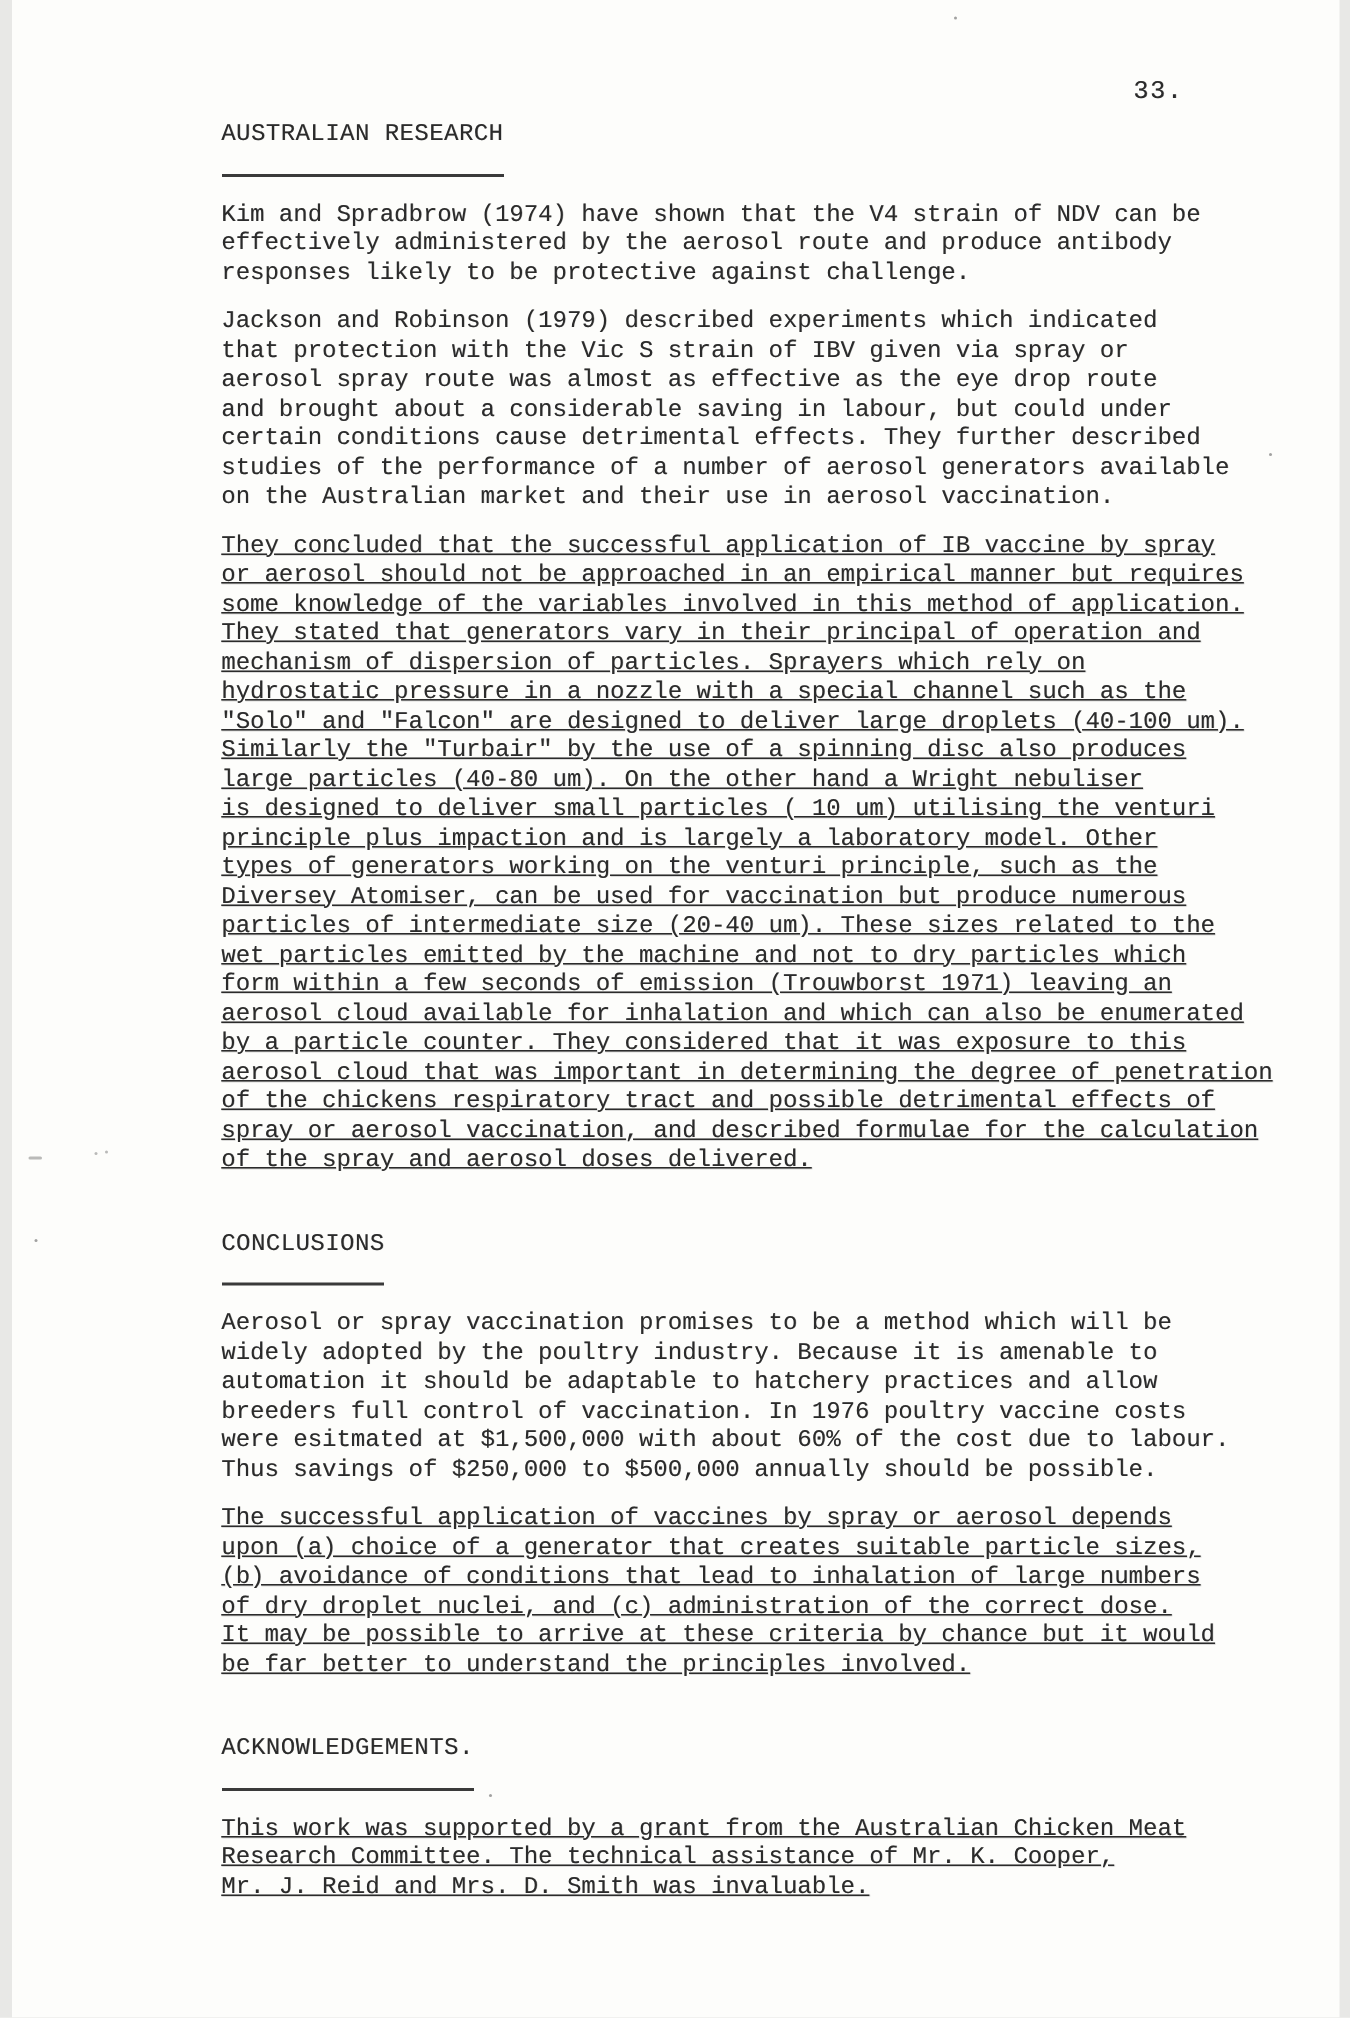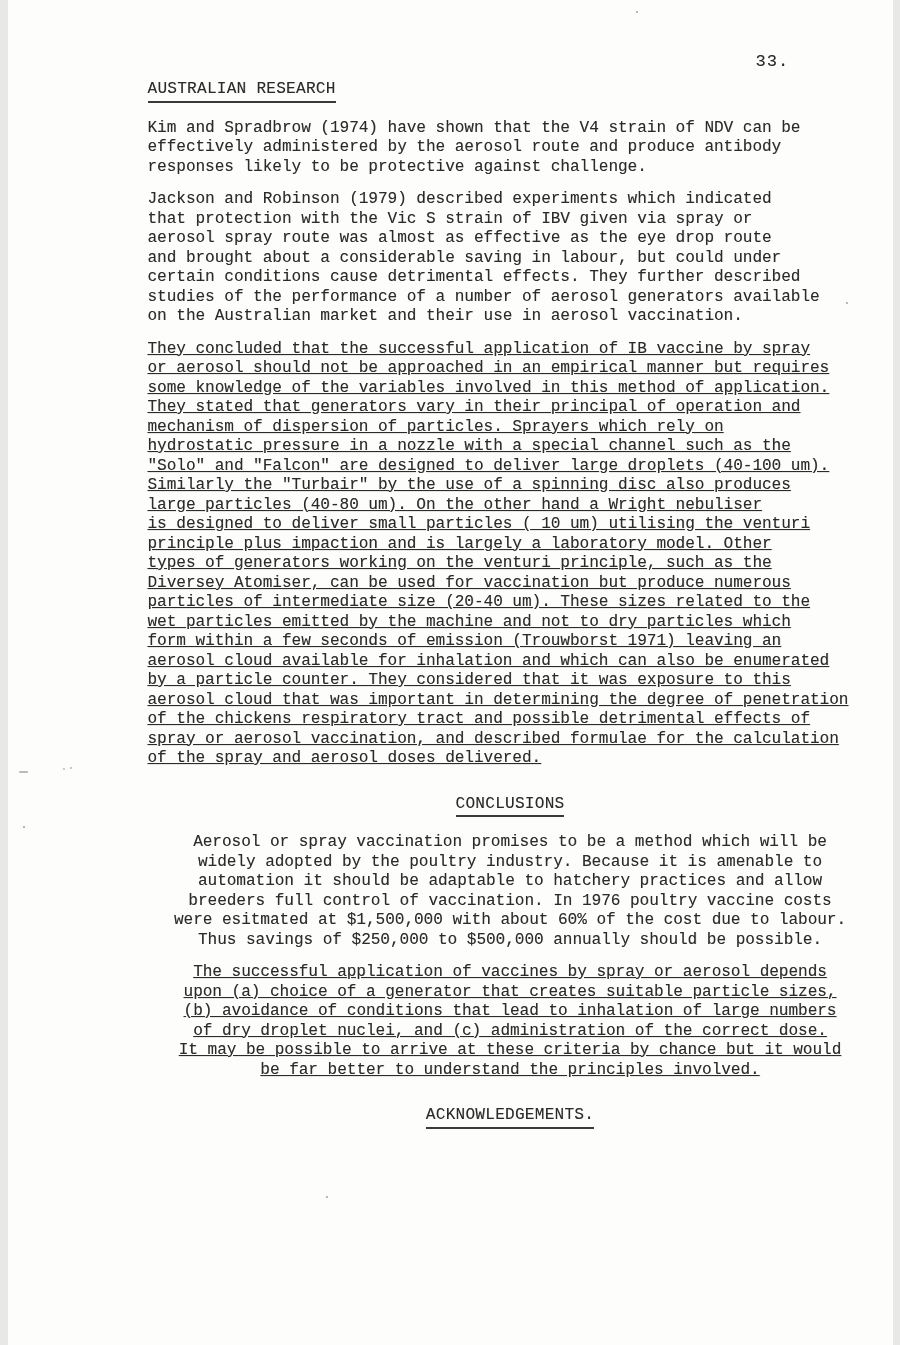--- a/index.html
+++ b/index.html
@@ -27,29 +27,29 @@
     font-size: 17px;
     letter-spacing: 1px;
   }
   .content {
     position: absolute;
     left: 140px;
     top: 80px;
     width: 725px;
   }
   section { margin: 0; padding: 0; }
-  section + section { margin-top: 26px; text-align: center; }
+  section + section { margin-top: 36px; }
   .heading {
     display: inline-block;
     margin: 0 0 16px 0;
     font-size: 16px;
     font-weight: normal;
     letter-spacing: 0.3px;
     border-bottom: 2px solid #3a3a3a;
-    padding-bottom: 1px;
+    padding-bottom: 16px;
   }
   p.para {
     margin: 0 0 13px 0;
     white-space: pre-line;
     letter-spacing: 0;
   }
   p.para:last-child { margin-bottom: 0; text-decoration: underline; }
   
   .artifact {
     position: absolute;
@@ -117,20 +117,23 @@
       <p class="para">The successful application of vaccines by spray or aerosol depends
 upon (a) choice of a generator that creates suitable particle sizes,
 (b)  avoidance of conditions that lead to inhalation of large numbers
 of dry droplet nuclei, and (c) administration of the correct dose.
 It may be possible to arrive at these criteria by chance but it would
 be far better to understand the principles involved.</p>
     </section>
 
     <section>
       <h2 class="heading">ACKNOWLEDGEMENTS.</h2>
+      <p class="para">This work was supported by a grant from the Australian Chicken Meat
+Research Committee.  The technical assistance of Mr. K. Cooper,
+Mr. J. Reid and Mrs. D. Smith was invaluable.</p>
     </section>
 
   </div>
 
   <span class="artifact a-dot" style="left:628px; top:11px;"></span>
   <span class="artifact a-dash" style="left:11px;  top:771px;"></span>
   <span class="artifact a-dots2" style="left:55px;  top:768px;"></span>
   <span class="artifact a-dot" style="left:15px;  top:826px;"></span>
   <span class="artifact a-dot" style="left:838px; top:302px;"></span>
   <span class="artifact a-dot" style="left:318px; top:1196px;"></span>

